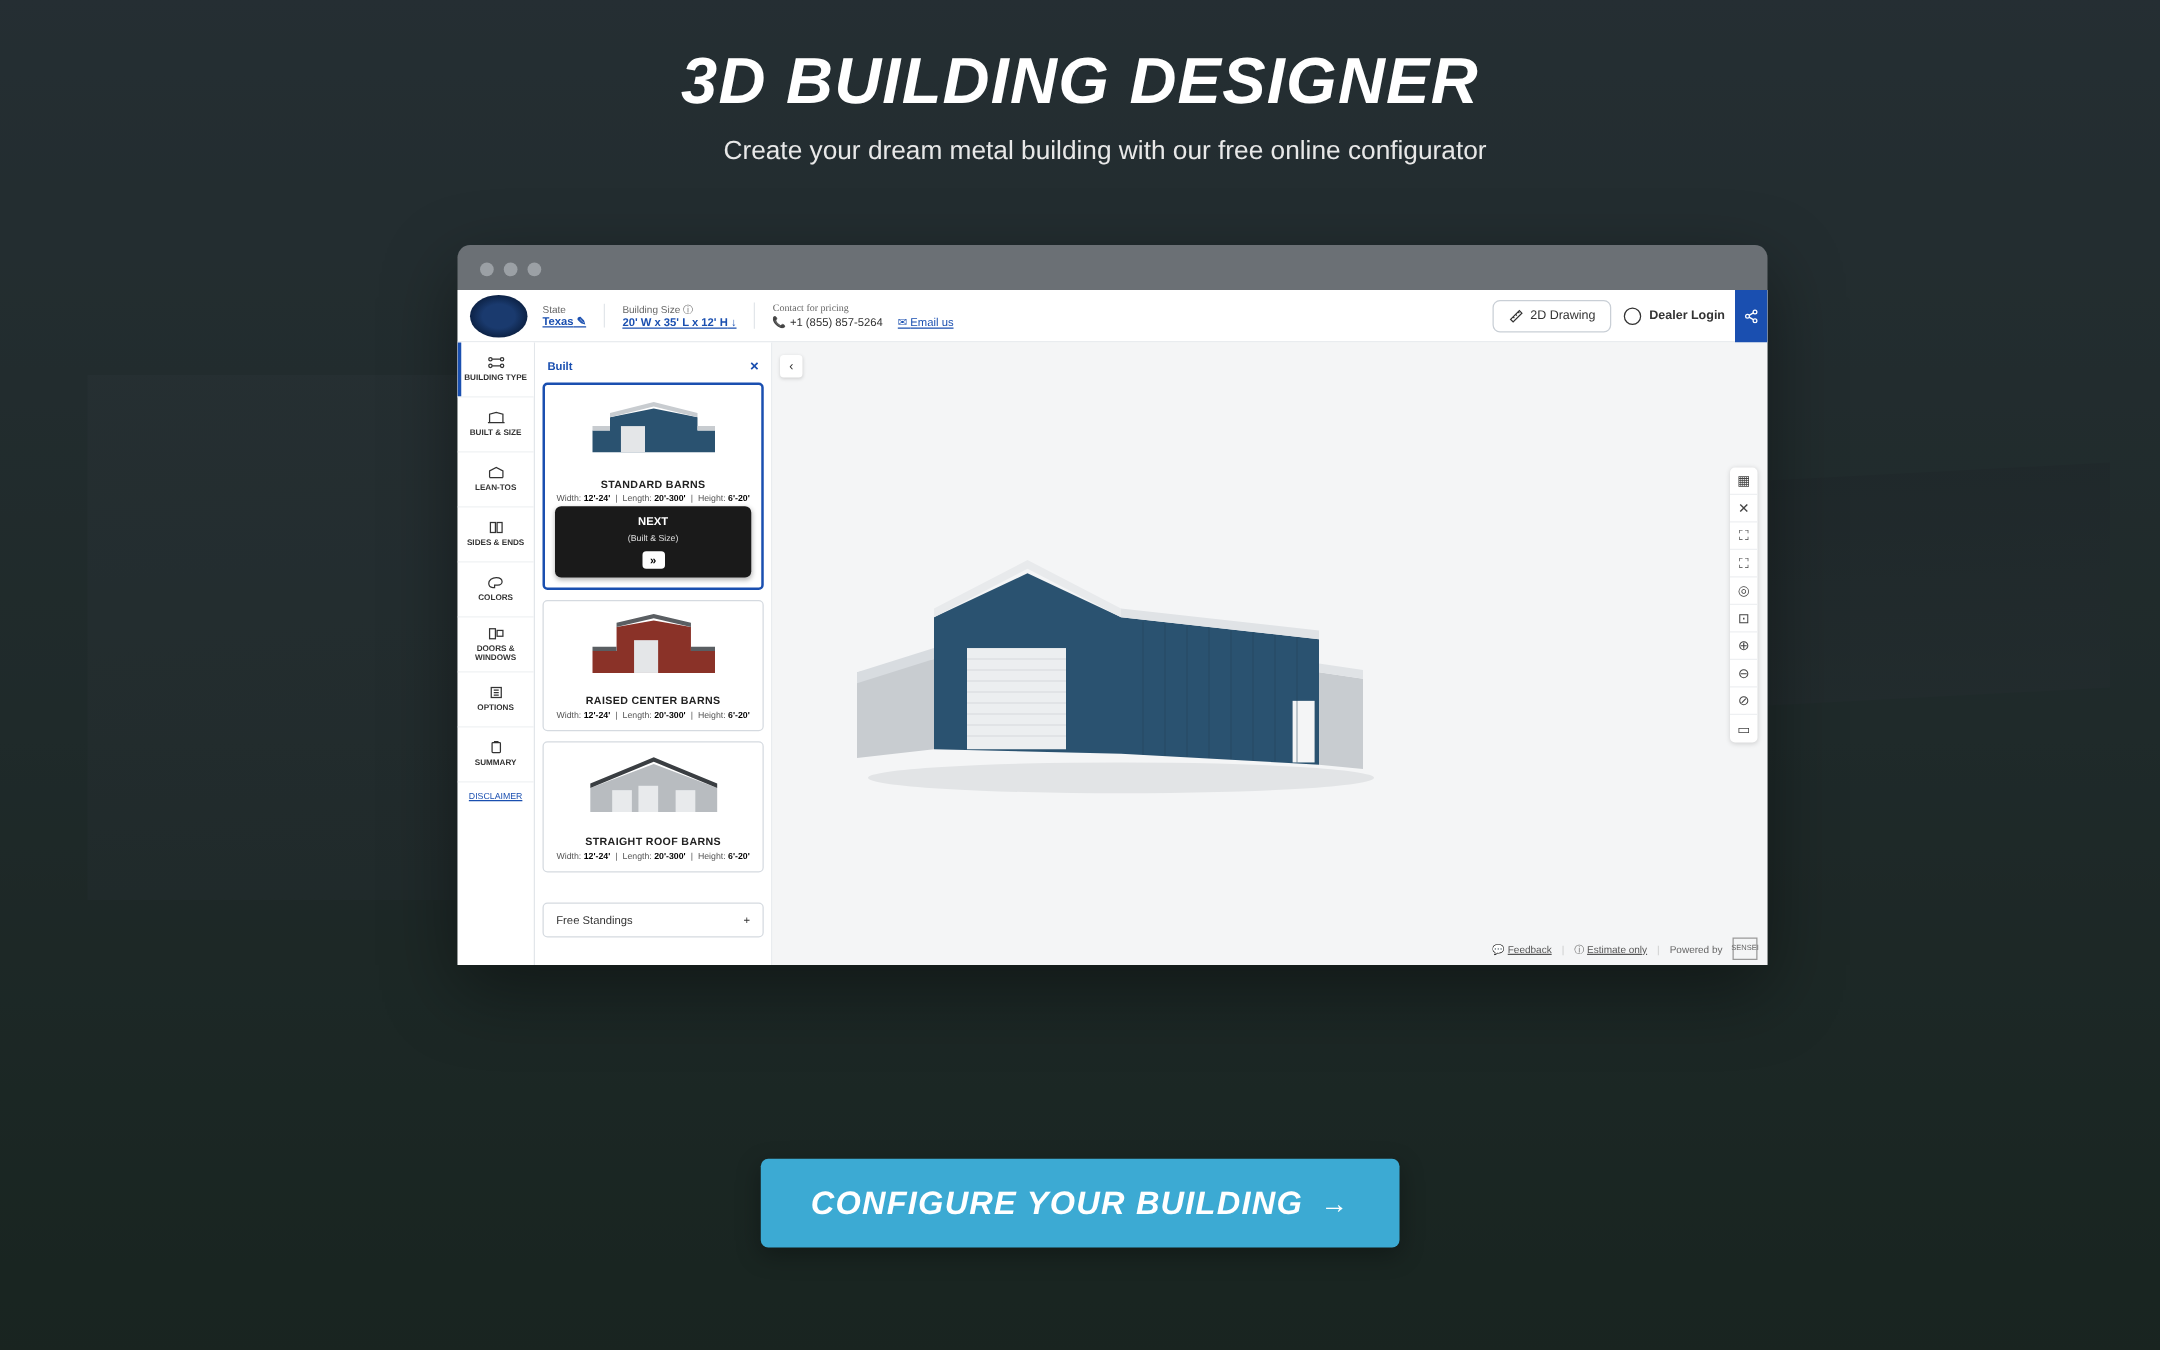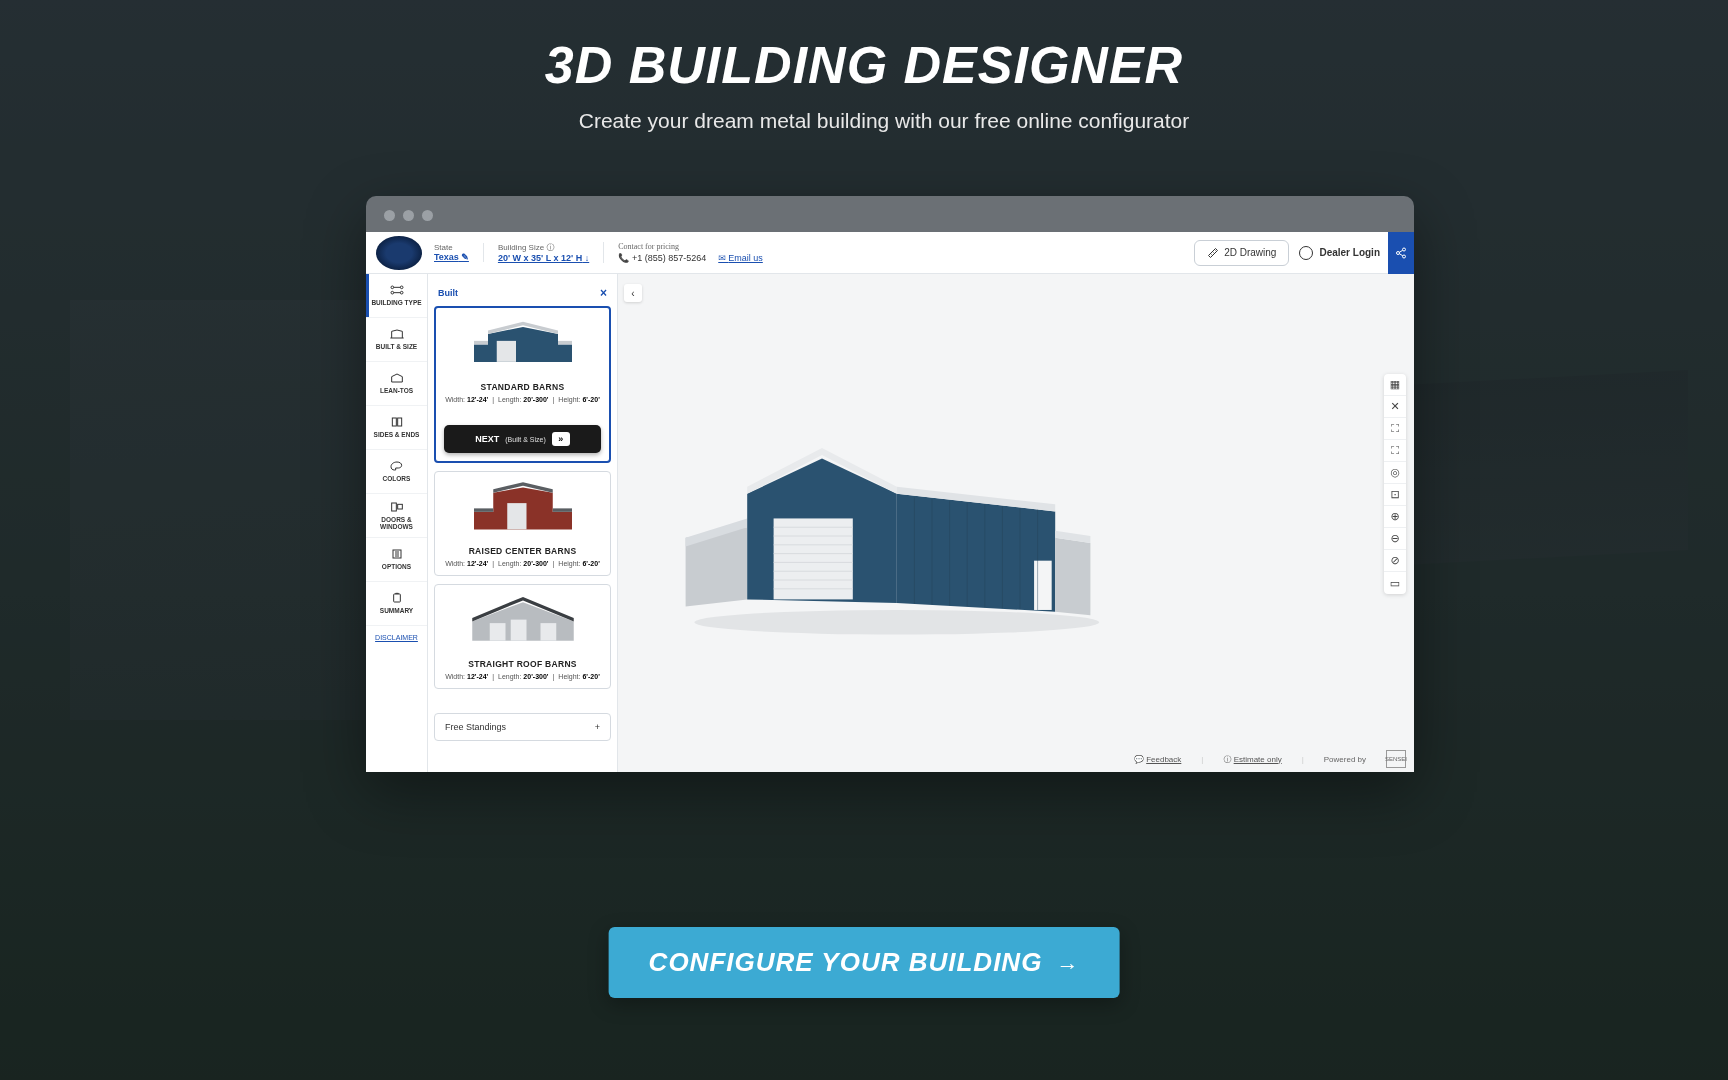--- a/index.html
+++ b/index.html
@@ -40,31 +40,31 @@
 .panel { width: 190px; background: #fff; border-right: 1px solid #e2e6ea; padding: 6px; overflow: hidden; }
 .panel-head { display: flex; justify-content: space-between; align-items: center; padding: 6px 4px; font-size: 9px; color: #1a4fb0; font-weight: 600; }
 .panel-close { color: #1a4fb0; font-size: 12px; font-weight: bold; cursor: pointer; }
 .card { border: 1px solid #d5dae0; border-radius: 4px; margin-bottom: 8px; padding: 8px; text-align: center; position: relative; }
 .card.selected { border: 2px solid #1a4fb0; }
 .card-vis { height: 62px; display: flex; align-items: center; justify-content: center; margin-bottom: 4px; }
 .barn-svg { width: 140px; height: 58px; }
 .card-title { font-size: 8.5px; font-weight: 800; color: #222; margin-bottom: 4px; letter-spacing: 0.3px; }
 .card-dims { font-size: 7px; color: #555; display: flex; justify-content: center; gap: 4px; flex-wrap: wrap; }
 .card-dims span b { color: #000; }
-.next-btn { margin-top: 22px; background: #1a1a1a; color: #fff; border-radius: 5px; padding: 7px 10px; display: flex; align-items: center; justify-content: center; gap: 6px; font-size: 9px; font-weight: 700; box-shadow: 0 2px 4px rgba(0,0,0,0.3); }
+.next-btn { margin-top: 2px; background: #1a1a1a; color: #fff; border-radius: 5px; padding: 7px 10px; display: flex; align-items: center; justify-content: center; gap: 6px; font-size: 9px; font-weight: 700; box-shadow: 0 2px 4px rgba(0,0,0,0.3); flex-direction: column; }
 .next-btn .sub { font-size: 7px; font-weight: 400; opacity: 0.85; }
 .next-arrow { width: 18px; height: 14px; background: #fff; border-radius: 3px; display: flex; align-items: center; justify-content: center; color: #000; font-size: 9px; }
 .accordion { border: 1px solid #d5dae0; border-radius: 4px; padding: 8px 10px; display: flex; justify-content: space-between; align-items: center; font-size: 9px; color: #333; margin-top: 24px; }
 .viewport { flex: 1; background: #f4f5f6; position: relative; }
 .vp-collapse { position: absolute; left: 6px; top: 10px; width: 18px; height: 18px; background: #fff; border-radius: 3px; display: flex; align-items: center; justify-content: center; font-size: 10px; color: #333; box-shadow: 0 1px 3px rgba(0,0,0,0.15); }
 .vp-building { position: absolute; left: 50px; top: 130px; width: 440px; height: 250px; }
 .vp-tools { position: absolute; right: 8px; top: 100px; width: 22px; background: #fff; border-radius: 4px; box-shadow: 0 1px 4px rgba(0,0,0,0.15); display: flex; flex-direction: column; }
 .vp-tool { height: 22px; display: flex; align-items: center; justify-content: center; font-size: 11px; color: #444; border-bottom: 1px solid #eef0f2; }
 .vp-tool:last-child { border-bottom: none; }
-.vp-footer { position: absolute; bottom: 4px; right: 8px; display: flex; align-items: center; gap: 20px; font-size: 8px; color: #666; }
+.vp-footer { position: absolute; bottom: 4px; right: 8px; display: flex; align-items: center; gap: 8px; font-size: 8px; color: #666; }
 .vp-footer a { text-decoration: underline; color: #555; }
 .vp-footer-sep { color: #ccc; }
 .powered-logo { width: 20px; height: 18px; border: 1px solid #999; display: flex; align-items: center; justify-content: center; font-size: 6px; }
 .cta { position: absolute; bottom: 82px; left: 50%; transform: translateX(-50%); background: #3caad3; color: #fff; padding: 20px 40px; border-radius: 6px; display: flex; align-items: center; gap: 14px; font-size: 26px; font-weight: 900; letter-spacing: 1px; font-style: italic; text-transform: uppercase; font-family: Arial Black, Arial, sans-serif; z-index: 5; box-shadow: 0 6px 20px rgba(0,0,0,0.3); }
 .cta-arrow { font-size: 22px; font-style: normal; }
 svg { display: block; }
 </style>
 </head>
 <body>
 

